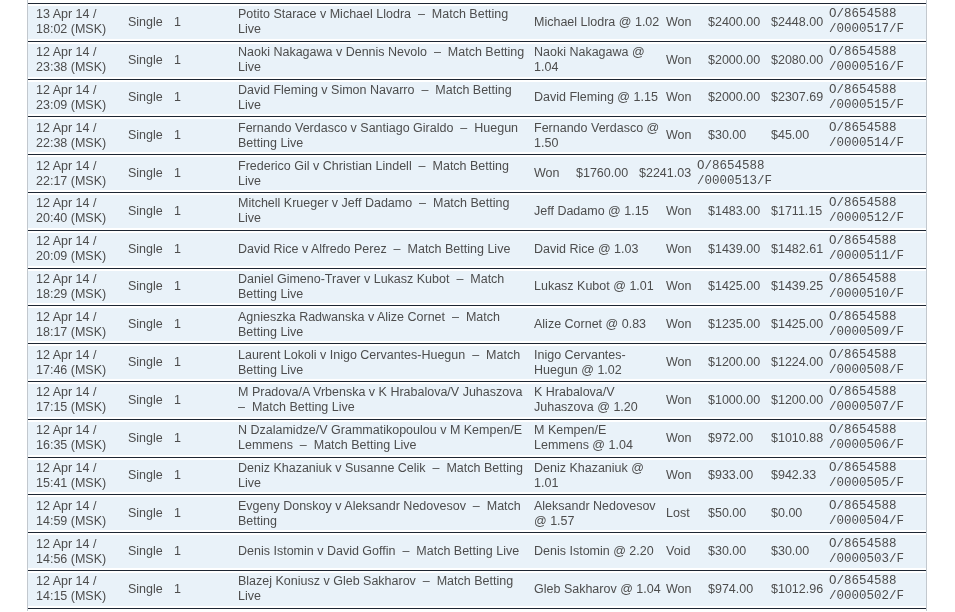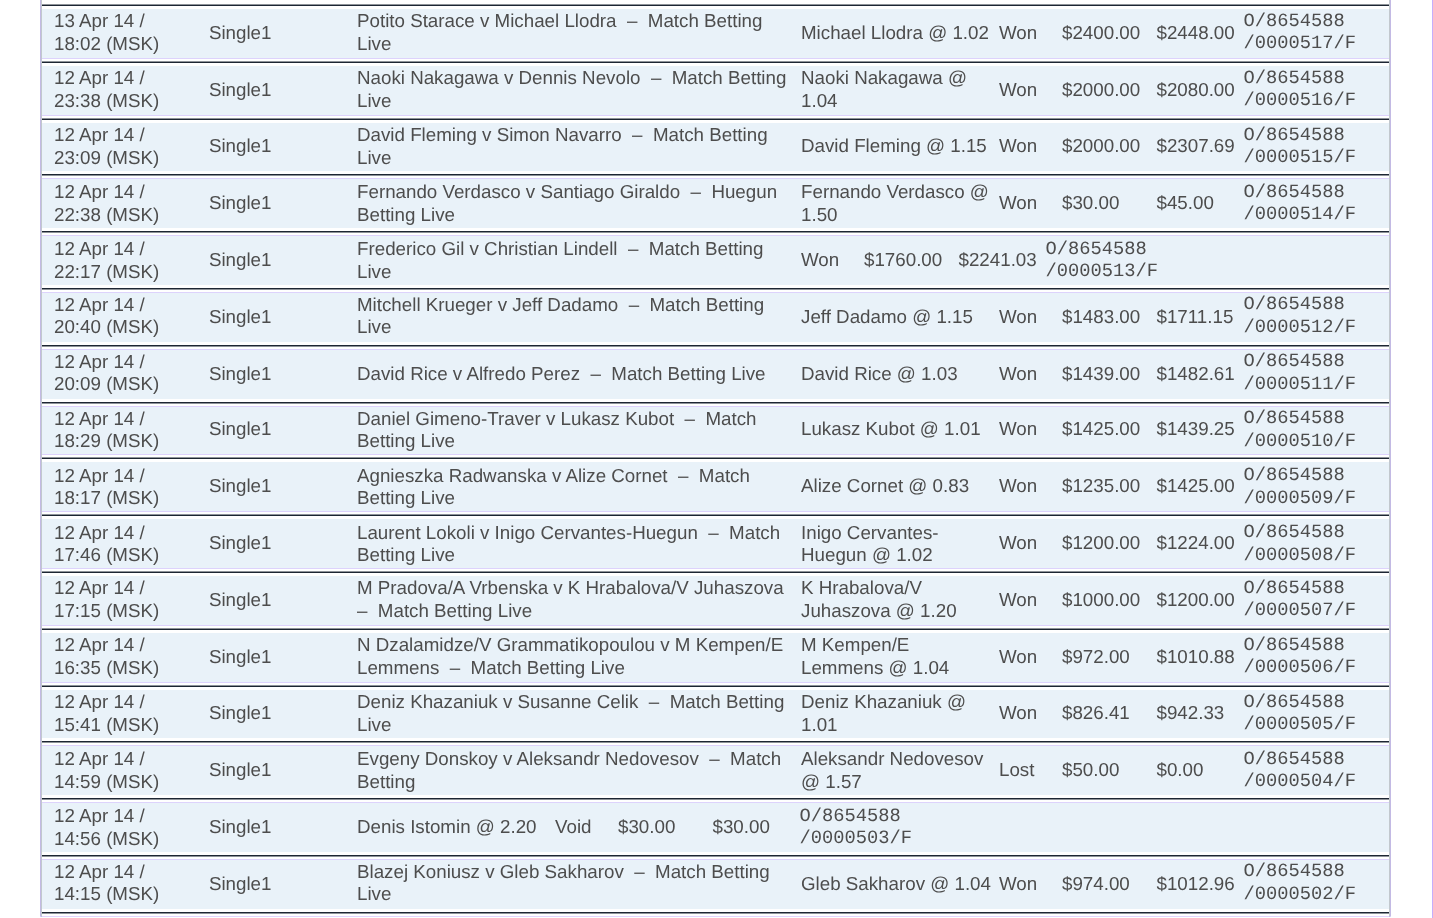--- a/index.html
+++ b/index.html
@@ -37,21 +37,21 @@
     content: ""; position: absolute; left: 0; right: 0; top: 2px; height: 1px;
     background: #1d2633;
   }
   .cell {
     box-sizing: border-box;
     line-height: 15px;
     white-space: pre-wrap;
     overflow: hidden;
   }
   .c-date   { width: 100px; padding-left: 8px; }
-  .c-type   { width: 46px; text-align: right; }
+  .c-type   { width: 46px; }
   .c-qty    { width: 64px; }
   .c-event  { width: 296px; padding-right: 6px; }
   .c-sel    { width: 132px; padding-right: 4px; }
   .c-result { width: 42px; }
   .c-stake  { width: 63px; }
   .c-ret    { width: 58px; }
   .c-ref    { width: 97px; font-family: Liberation Mono, monospace; }
 </style>
 </head>
 <body>
@@ -257,21 +257,21 @@
   <div class="row">
     <div class="cell c-date">12 Apr 14 /
 15:41 (MSK)</div>
     <div class="cell c-type">Single</div>
     <div class="cell c-qty">1</div>
     <div class="cell c-event">Deniz Khazaniuk v Susanne Celik  –  Match Betting
 Live</div>
     <div class="cell c-sel">Deniz Khazaniuk @
 1.01</div>
     <div class="cell c-result">Won</div>
-    <div class="cell c-stake">$826.41</div>
+    <div class="cell c-stake">$933.00</div>
     <div class="cell c-ret">$942.33</div>
     <div class="cell c-ref">O/8654588
 /0000505/F</div>
   </div>
   <div class="sep"></div>
 
   <div class="row">
     <div class="cell c-date">12 Apr 14 /
 14:59 (MSK)</div>
     <div class="cell c-type">Single</div>
@@ -286,20 +286,21 @@
     <div class="cell c-ref">O/8654588
 /0000504/F</div>
   </div>
   <div class="sep"></div>
 
   <div class="row">
     <div class="cell c-date">12 Apr 14 /
 14:56 (MSK)</div>
     <div class="cell c-type">Single</div>
     <div class="cell c-qty">1</div>
+    <div class="cell c-event">Denis Istomin v David Goffin  –  Match Betting Live</div>
     <div class="cell c-sel">Denis Istomin @ 2.20</div>
     <div class="cell c-result">Void</div>
     <div class="cell c-stake">$30.00</div>
     <div class="cell c-ret">$30.00</div>
     <div class="cell c-ref">O/8654588
 /0000503/F</div>
   </div>
   <div class="sep"></div>
 
   <div class="row">

